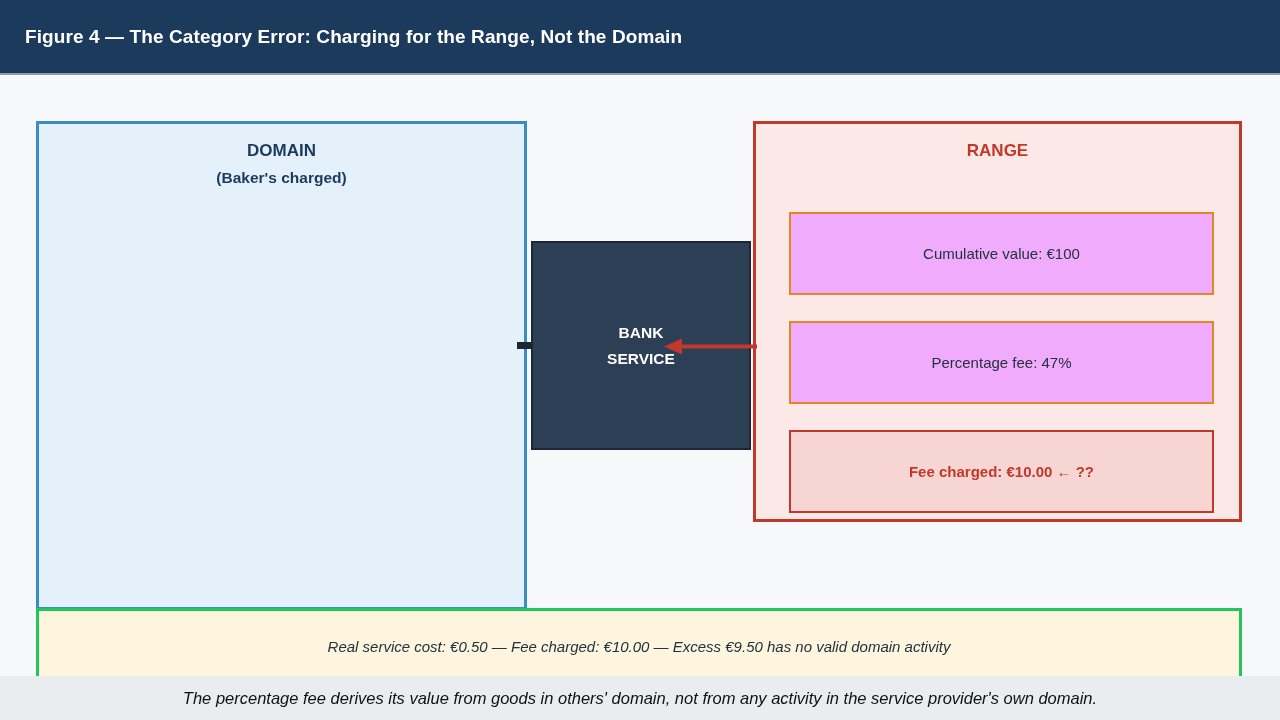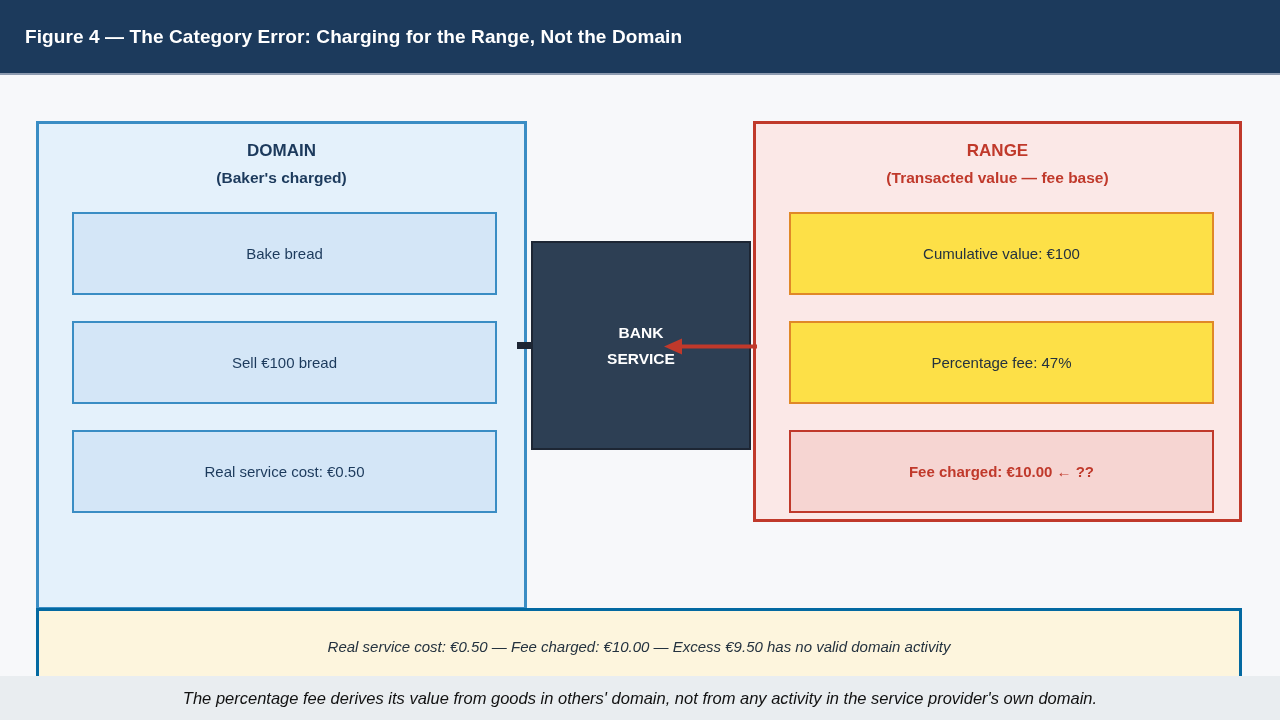--- a/index.html
+++ b/index.html
@@ -66,21 +66,21 @@
     font-size: 15px;
     margin-bottom: 26px;
     border-width: 2px; border-style: solid;
   }
   .item-blue {
     background: #d4e6f7;
     border-color: #3a8dc4;
     color: #1c3a5c;
   }
   .item-cream {
-    background: #fde047;
+    background: #f0abfc;
     border-color: #e08828;
     color: #24323f;
   }
   .item-alert {
     background: #f6d5d2;
     border-color: #c0392b;
     color: #c0392b;
     font-weight: bold;
   }
 
@@ -112,21 +112,21 @@
   #fee-arrow {
     position: absolute;
     left: 660px; top: 336px; width: 100px; height: 21px;
   }
 
   
   #bottom-note {
     position: absolute;
     left: 36px; top: 608px; width: 1206px; height: 76px;
     background: #fdf5dd;
-    border: 3px solid #0369a1;
+    border: 3px solid #22c55e;
     display: flex; align-items: center; justify-content: center;
   }
   #bottom-note-text {
     font-style: italic;
     font-size: 15px;
     color: #24323f;
   }
 
   
   #footer-strip {
@@ -149,37 +149,25 @@
   <div id="header">
     <div id="header-title">Figure 4 — The Category Error: Charging for the Range, Not the Domain</div>
   </div>
   <div id="header-rule"></div>
 
   <div class="panel" id="domain-panel">
     <div class="panel-heading" id="domain-heading">
       <div>DOMAIN</div>
       <div class="sub">(Baker's charged)</div>
     </div>
-    <div class="items">
-      <div class="item item-blue">
-        <span>Bake bread</span>
-      </div>
-      <div class="item item-blue">
-        <span>Sell €100 bread</span>
-      </div>
-      <div class="item item-blue">
-        <span>Real service cost: €0.50</span>
-      </div>
-    </div>
   </div>
 
   <div class="panel" id="range-panel">
     <div class="panel-heading" id="range-heading">
       <div>RANGE</div>
-      <div class="sub">(Transacted value — fee base)</div>
     </div>
     <div class="items">
       <div class="item item-cream">
         <span>Cumulative value: €100</span>
       </div>
       <div class="item item-cream">
         <span>Percentage fee: 47%</span>
       </div>
       <div class="item item-alert">
         <span>Fee charged: €10.00 ← ??</span>

